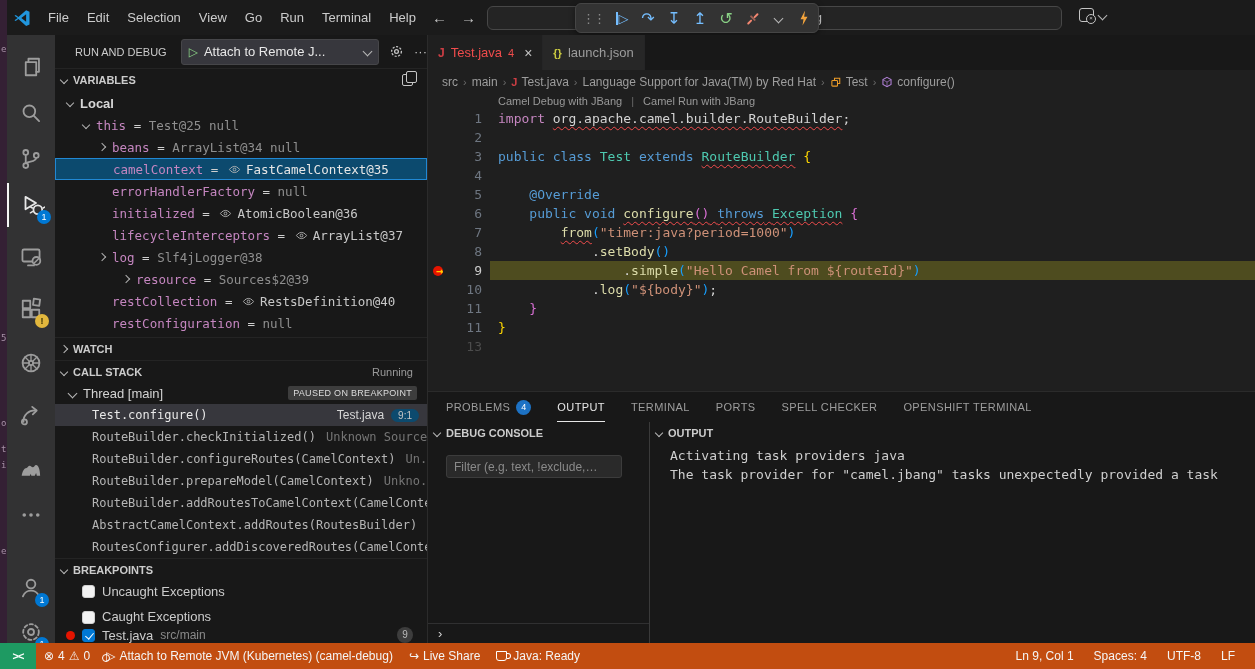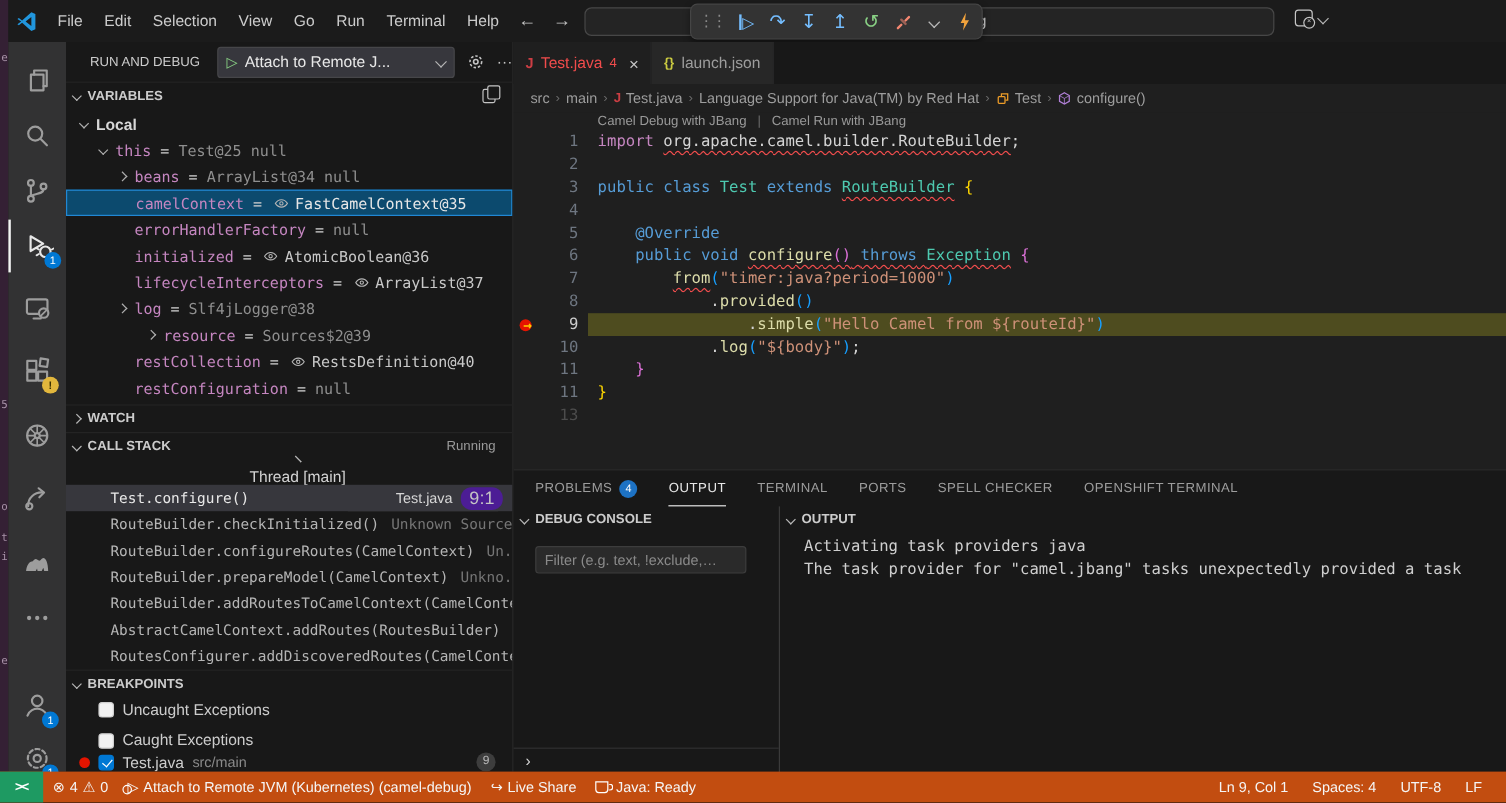--- a/index.html
+++ b/index.html
@@ -63,21 +63,21 @@
   .var-val.bright{color:#c8c8c8;}
   .var-row.selected{background:#0c4a6e;border:1px solid #2188d4;}
   .var-row.selected .var-val{color:#e6e6e6;}
   .eye{margin:0 5px 0 2px;display:flex;}
   #threadRow{position:absolute;left:0;width:100%;height:22px;display:flex;align-items:center;padding-left:14px;box-sizing:border-box;gap:7px;font-size:13px;color:#d3d3d3;}
   #pausedBadge{margin-left:auto;margin-right:10px;background:rgba(255,255,255,.16);color:#dcdcdc;font-size:9px;padding:2px 5px;border-radius:2px;letter-spacing:.3px;}
   .frame-row{position:absolute;left:0;width:100%;height:22px;display:flex;align-items:center;padding-left:37px;box-sizing:border-box;font:12px "DejaVu Sans Mono",monospace;color:#b5b5b5;white-space:nowrap;overflow:hidden;}
   .frame-row.selected{background:#37373d;color:#e8e8e8;}
   .frame-src{margin-left:10px;color:#757575;}
   .frame-right{margin-left:auto;margin-right:8px;display:flex;align-items:center;gap:7px;font-family:"Liberation Sans",sans-serif;font-size:12px;color:#d6d6d6;}
-  .frame-badge{background:#4c1d95;border-radius:9px;padding:1px 7px;font-size:15px;color:#c5c5c5;}
+  .frame-badge{background:#0c4a6e;border-radius:9px;padding:1px 7px;font-size:10px;color:#c5c5c5;}
   .bp-row{position:absolute;left:0;width:100%;height:22px;display:flex;align-items:center;padding-left:10px;box-sizing:border-box;gap:7px;font-size:13px;color:#cccccc;}
   .bp-dotslot{width:10px;display:flex;justify-content:center;}
   .bp-reddot{width:9px;height:9px;border-radius:50%;background:#e51400;}
   .cbx{width:13px;height:13px;border-radius:3px;background:#f2f2f2;border:1px solid #d0d0d0;box-sizing:border-box;}
   .cbx.checked{background:#0078d4;border-color:#0078d4;position:relative;}
   .cbx.checked::after{content:"";position:absolute;left:3.5px;top:1px;width:4px;height:7px;border-right:1.6px solid #fff;border-bottom:1.6px solid #fff;transform:rotate(40deg);}
   .bp-detail{color:#8a8a8a;font-size:12px;}
   .bp-badge{margin-left:auto;margin-right:14px;background:#3d3d3d;color:#bbbbbb;min-width:16px;height:16px;border-radius:9px;font:10px/16px "Liberation Sans";text-align:center;}
   
   #tabbar{position:absolute;left:428px;top:35px;width:827px;height:35px;background:#181818;display:flex;}
@@ -414,21 +414,21 @@
     <div class="sec-h" id="watchHead" style="top:302px;">
       <span class="chev chev-r"></span>
       <span>WATCH</span>
     </div>
 
     <div class="sec-h" id="stackHead" style="top:325px;">
       <span class="chev chev-d"></span>
       <span>CALL STACK</span>
       <span id="runningLbl">Running</span>
     </div>
-    <div id="threadRow" style="top:347px;flex-direction:column;">
+    <div id="threadRow" style="top:347px;">
       <span class="chev chev-d"></span>
       <span>Thread [main]</span>
       <span id="pausedBadge">PAUSED ON BREAKPOINT</span>
     </div>
     <div id="frameRows">
         <div class="frame-row selected" style="top: 369px;">
           <span class="frame-name">Test.configure()</span>
           <span class="frame-right">
             <span>Test.java</span>
             <span class="frame-badge">9:1</span>
@@ -561,21 +561,21 @@
         <div class="code-line">
           <span class="ln">6</span>
           <span class="ct"><span class="c-pl">    </span><span class="c-kw">public void </span><span class="c-fn sq">configure</span><span class="c-b2 sq">()</span><span class="c-pl sq"> </span><span class="c-kw sq">throws</span><span class="c-pl sq"> </span><span class="c-ty sq">Exception</span><span class="c-pl"> </span><span class="c-b2">{</span></span>
         </div>
         <div class="code-line">
           <span class="ln">7</span>
           <span class="ct"><span class="c-pl">        </span><span class="c-fn sq">from</span><span class="c-b3">(</span><span class="c-st">"timer:java?period=1000"</span><span class="c-b3">)</span></span>
         </div>
         <div class="code-line">
           <span class="ln">8</span>
-          <span class="ct"><span class="c-pl">            </span><span class="c-pl">.</span><span class="c-fn">provided</span><span class="c-b3">()</span></span>
+          <span class="ct"><span class="c-pl">            </span><span class="c-pl">.</span><span class="c-fn">setBody</span><span class="c-b3">()</span></span>
         </div>
         <div class="code-line cur">
           <span class="bp-gutter">
             <span class="dot"></span>
             <span class="arr">→</span>
           </span>
           <span class="ln">9</span>
           <span class="ct"><span class="c-pl">                </span><span class="c-pl">.</span><span class="c-fn">simple</span><span class="c-b3">(</span><span class="c-st">"Hello Camel from ${routeId}"</span><span class="c-b3">)</span></span>
         </div>
         <div class="code-line">

